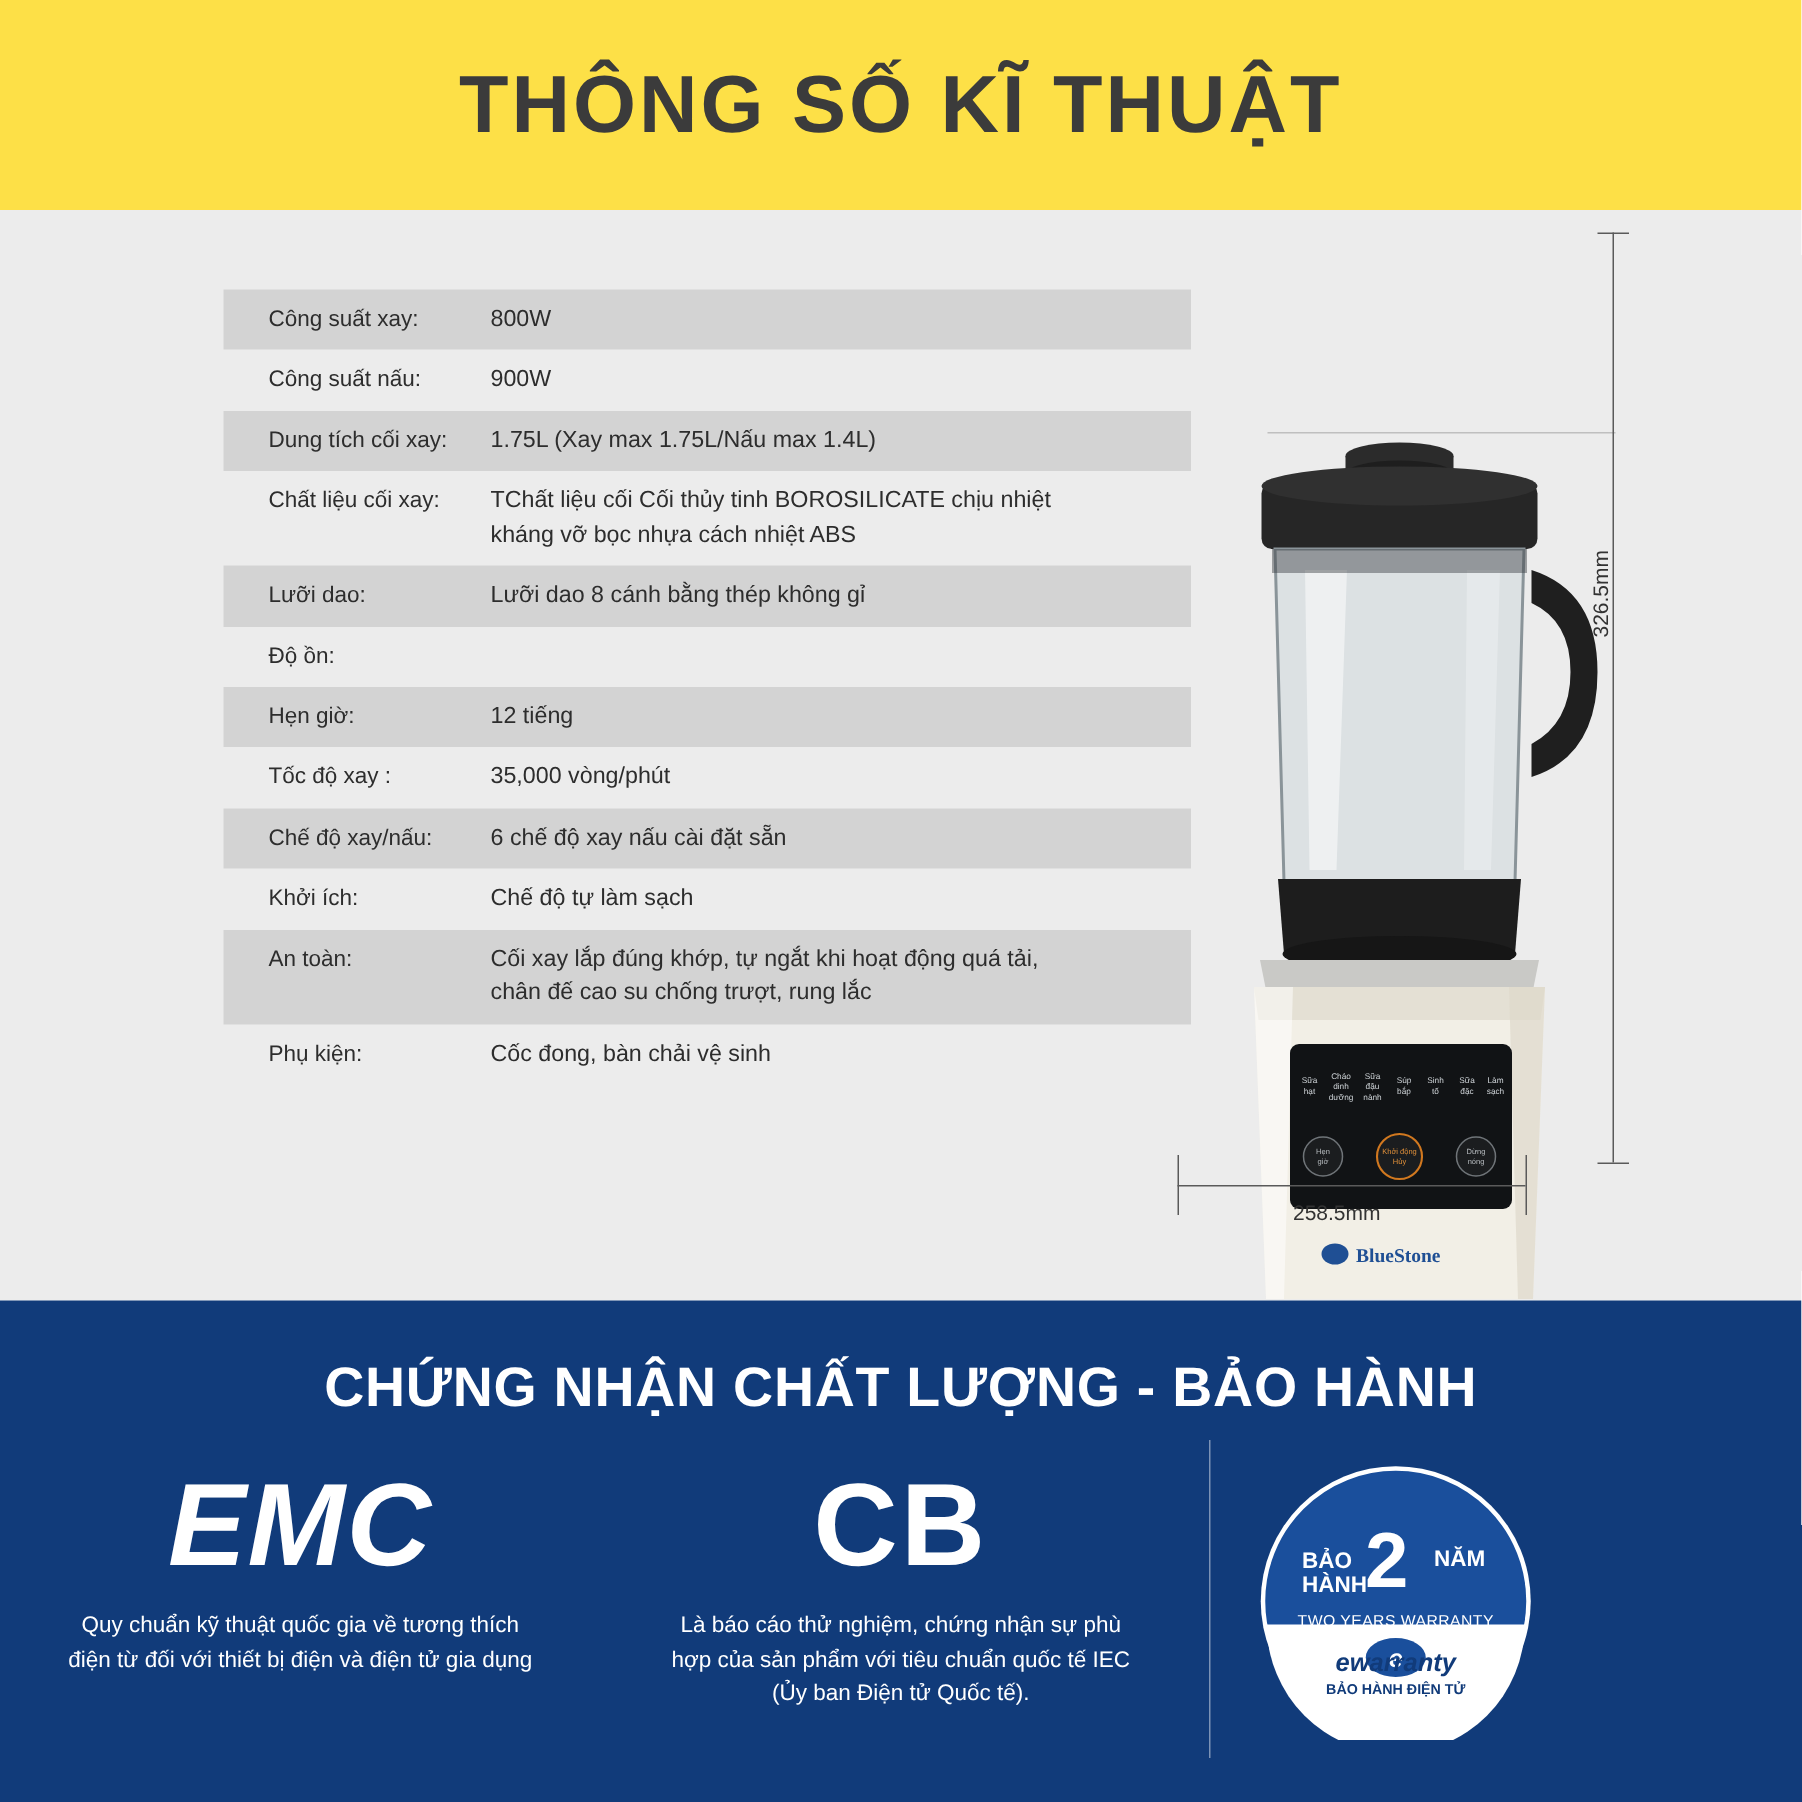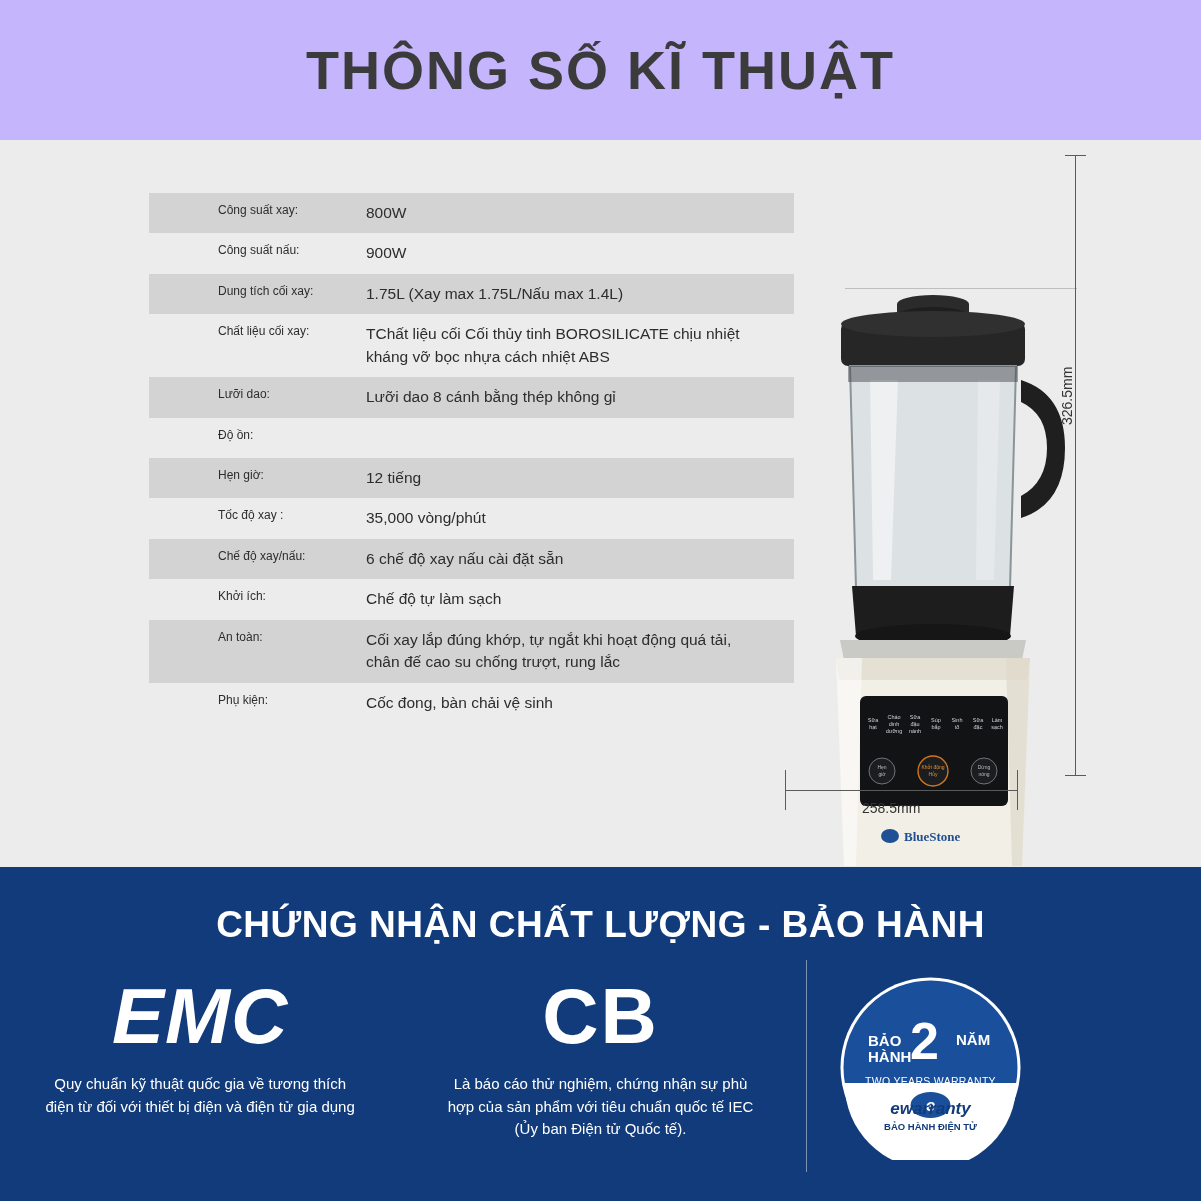--- a/index.html
+++ b/index.html
@@ -8,21 +8,21 @@
     font-family: "Liberation Sans", sans-serif;
     background: #ffffff;
     overflow: hidden;
   }
   .page { position: relative; width: 1201px; height: 1201px; }
 
   
   .header {
     position: absolute; top: 0; left: 0;
     width: 1201px; height: 140px;
-    background: #c4b5fd;
+    background: #fde047;
     display: flex; align-items: center; justify-content: center;
   }
   .header .title {
     color: #3b3b3b;
     font-size: 54px;
     font-weight: bold;
     letter-spacing: 2px;
     text-transform: uppercase;
   }
 
@@ -41,24 +41,23 @@
     display: flex;
     align-items: flex-start;
     padding: 9px 0 9px 30px;
     min-height: 40px;
   }
   .spec-row.shade { background: #d3d3d3; }
   .spec-row.plain { background: transparent; justify-content: space-between; }
   .spec-label {
     width: 148px;
     flex: 0 0 148px;
-    font-size: 12px;
+    font-size: 15px;
     color: #2d2d2d;
     line-height: 1.45;
-    margin-left: 39px;
   }
   .spec-value {
     flex: 1;
     font-size: 15.5px;
     color: #2d2d2d;
     line-height: 1.45;
     white-space: pre-line;
   }
 
   

